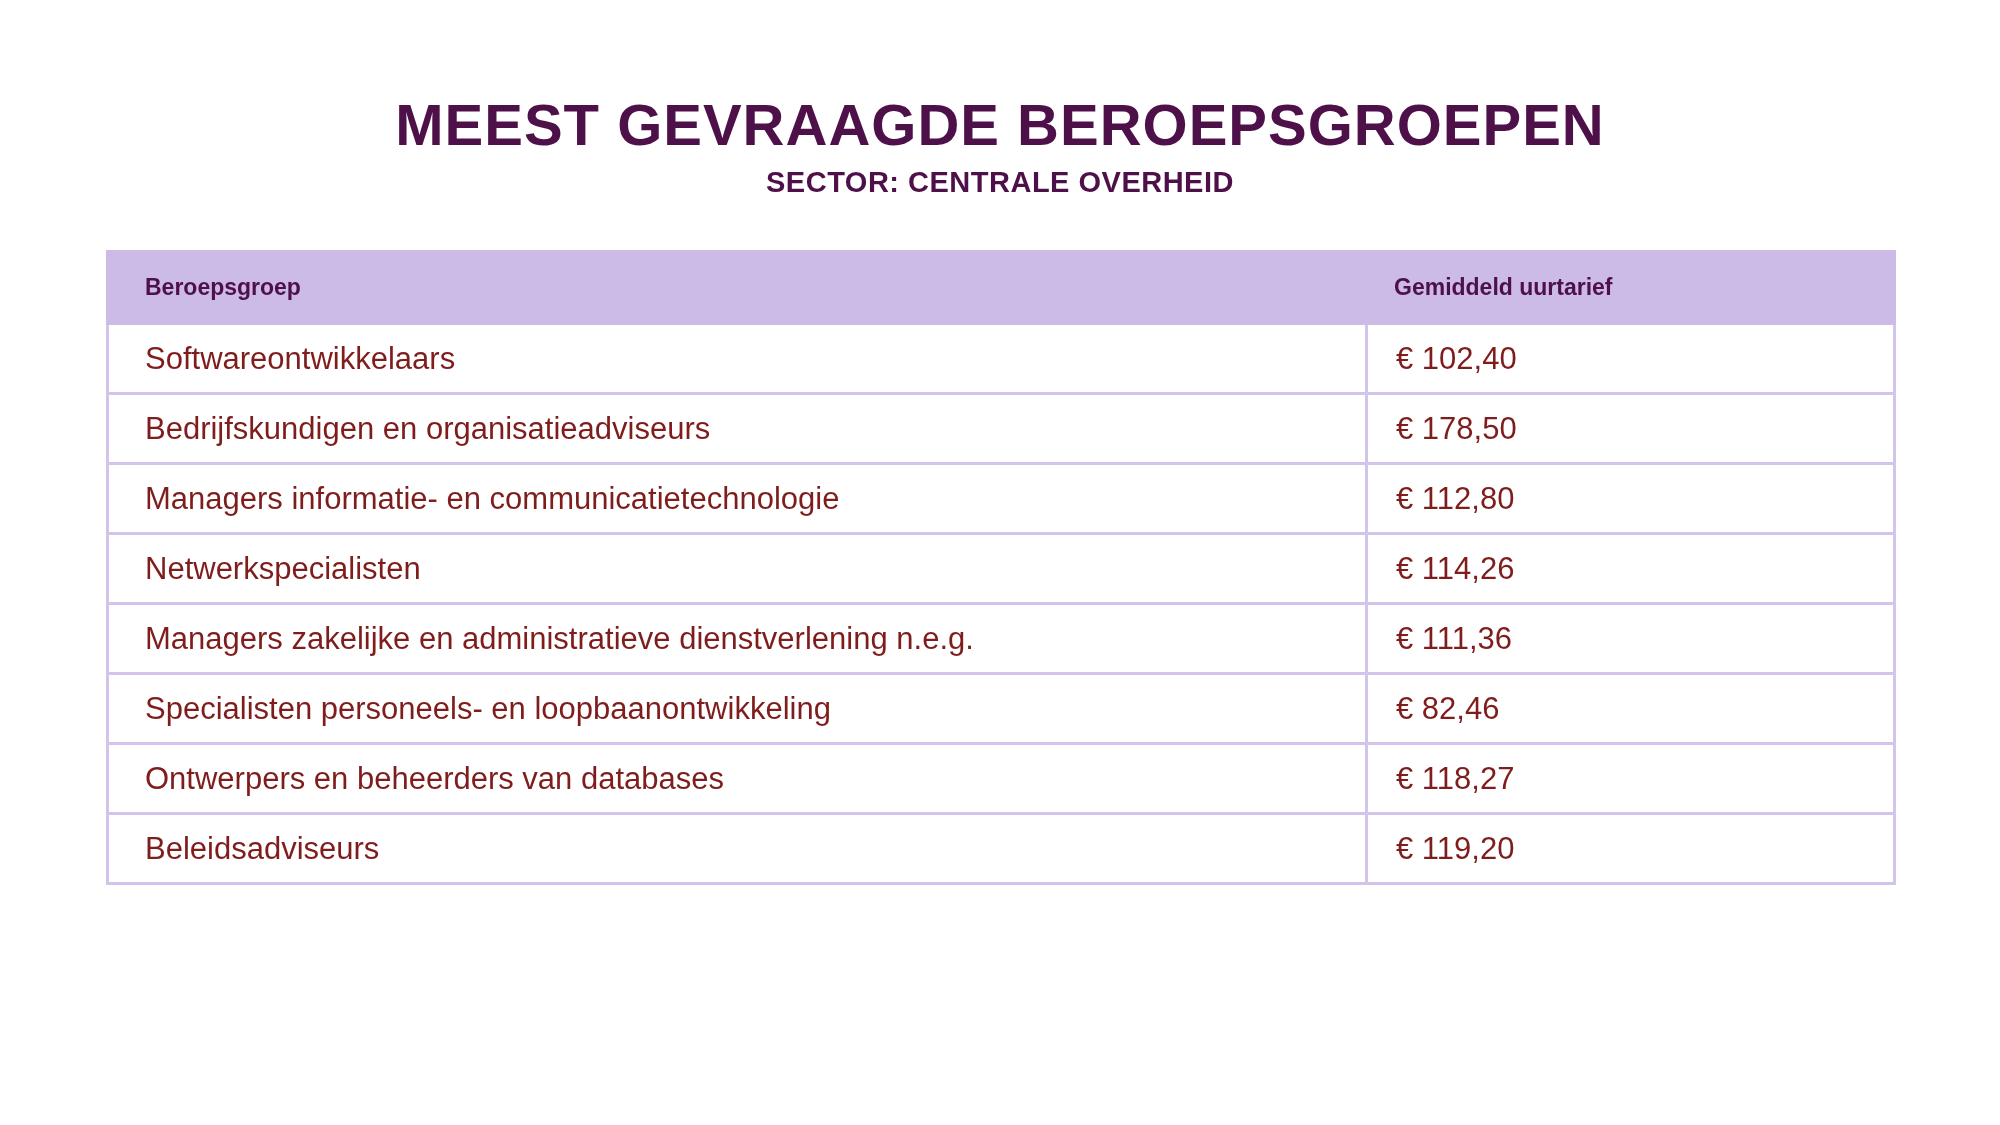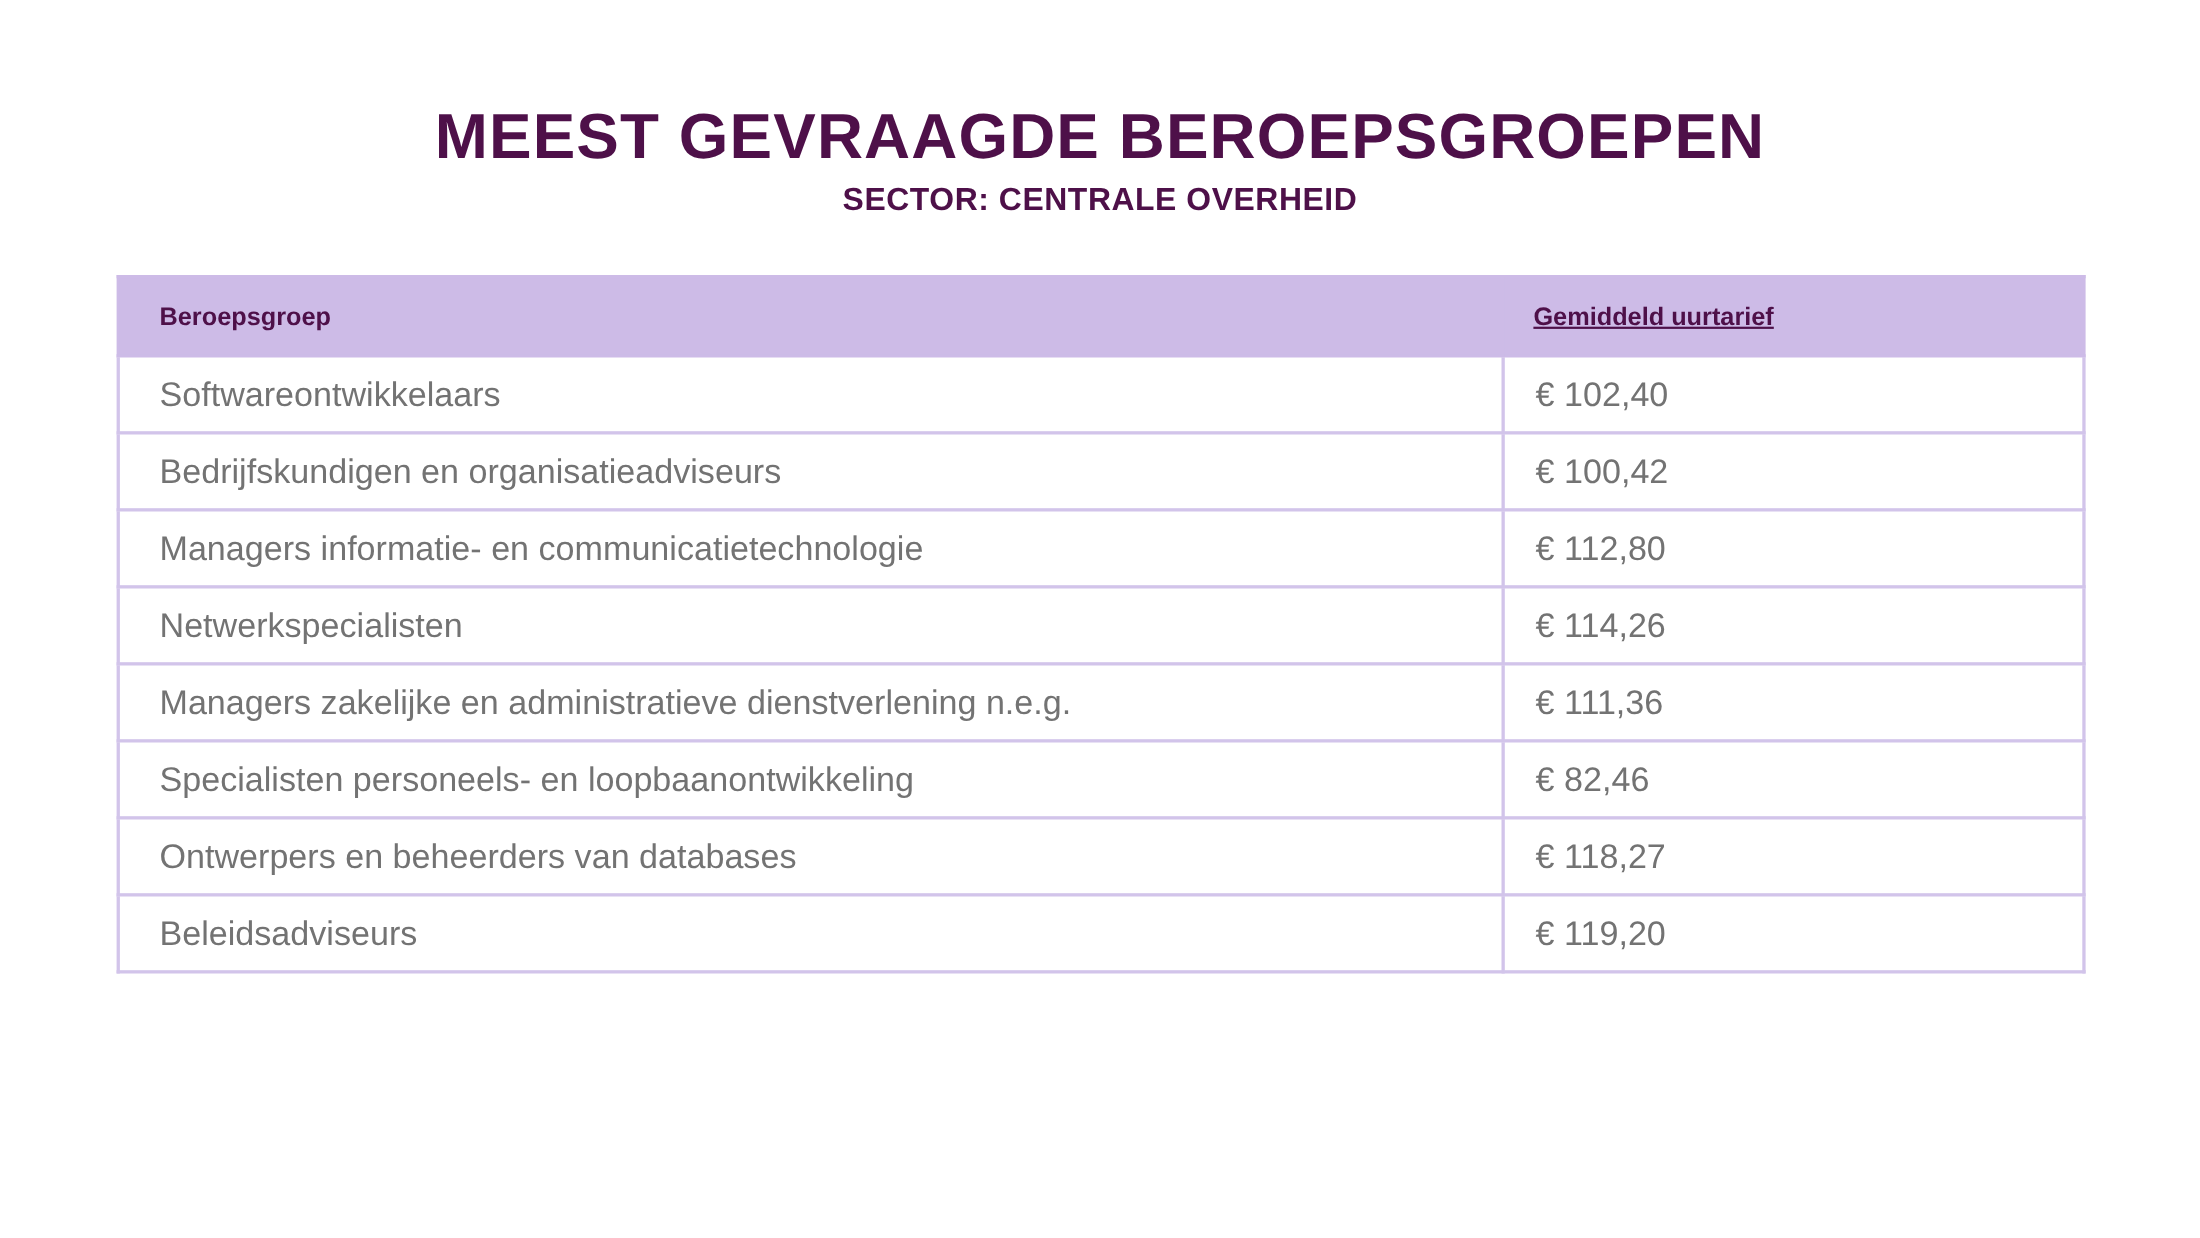--- a/index.html
+++ b/index.html
@@ -57,28 +57,27 @@
       padding: 0 0 0 36px;
       text-align: left;
       font-size: 23px;
       font-weight: 700;
       color: #4e1049;
       border: 3px solid #cdbbe7;
       box-sizing: border-box;
     }
     .table th.h2 {
       padding-left: 26px;
-      text-decoration: underline;
     }
     .table td {
       height: 70px;
       padding: 0 0 0 36px;
       font-size: 31px;
       font-weight: 400;
-      color: #737373;
+      color: #7f1d1d;
       border: 3px solid #d2c4ea;
       box-sizing: border-box;
       white-space: nowrap;
     }
     .table td.val {
       padding-left: 28px;
     }
   </style>
 </head>
 <body>
@@ -97,21 +96,21 @@
       <th class="h2">Gemiddeld uurtarief</th>
     </tr>
   </thead>
   <tbody>
     <tr>
       <td>Softwareontwikkelaars</td>
       <td class="val">€ 102,40</td>
     </tr>
     <tr>
       <td>Bedrijfskundigen en organisatieadviseurs</td>
-      <td class="val">€ 100,42</td>
+      <td class="val">€ 178,50</td>
     </tr>
     <tr>
       <td>Managers informatie- en communicatietechnologie</td>
       <td class="val">€ 112,80</td>
     </tr>
     <tr>
       <td>Netwerkspecialisten</td>
       <td class="val">€ 114,26</td>
     </tr>
     <tr>

